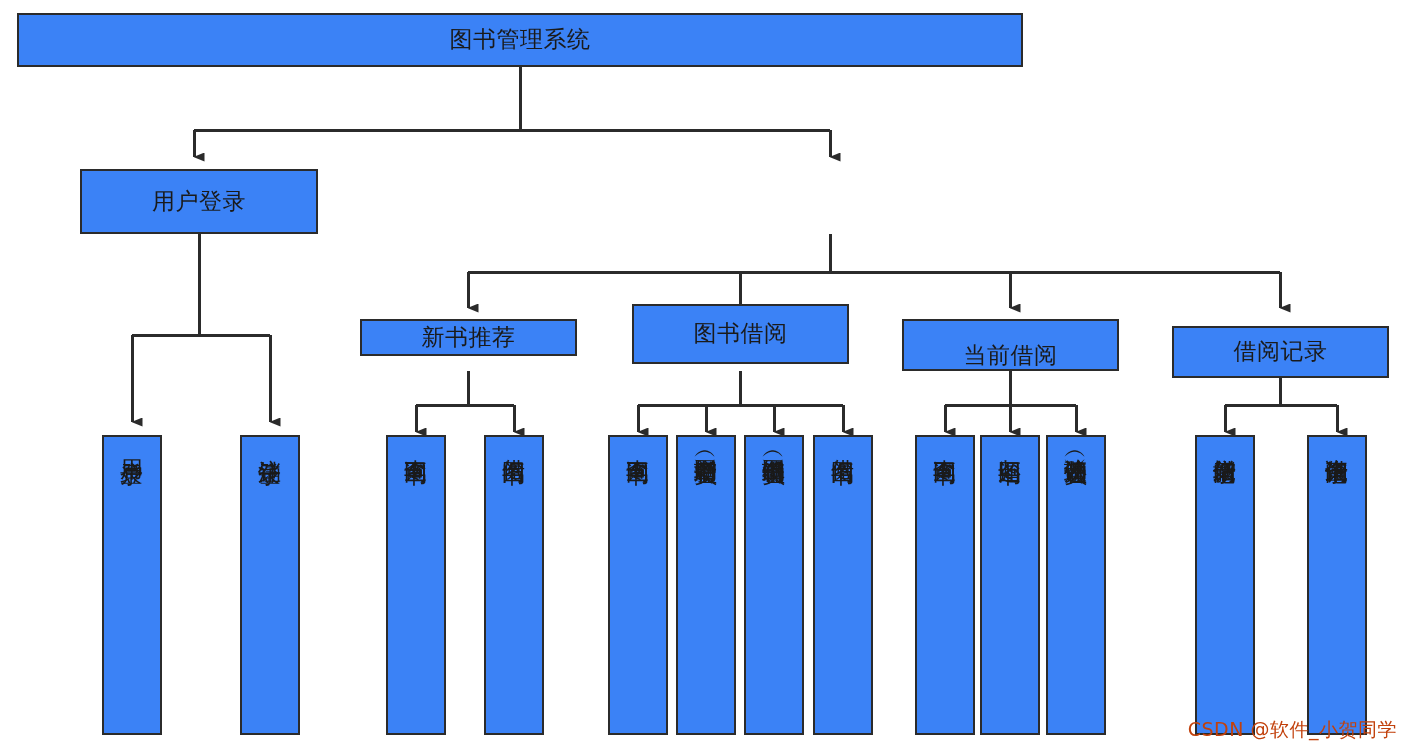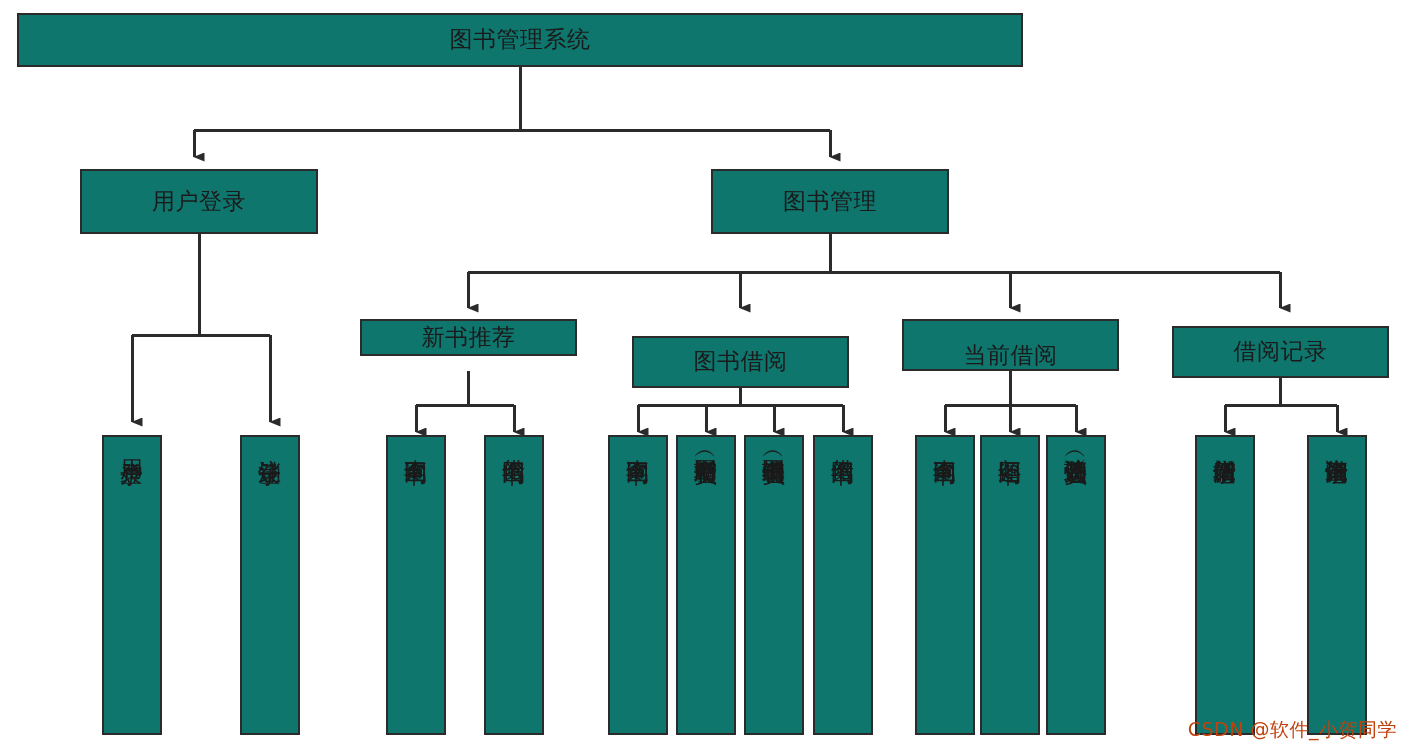--- a/index.html
+++ b/index.html
@@ -22,21 +22,21 @@
     position: absolute;
     left: 0;
     top: 0;
     width: 1405px;
     height: 747px;
   }
   .node {
     position: absolute;
     box-sizing: border-box;
     border: 2px solid #2b2b2b;
-    background: #0f766e;
+    background: #3b82f6;
     display: flex;
     align-items: center;
     justify-content: center;
     color: #1a1a1a;
   }
   .node-label {
     display: block;
     text-align: center;
     line-height: 1.18;
     color: #1a1a1a;
@@ -132,28 +132,25 @@
     </g>
   </svg>
 
   <div class="node root horiz" style="left:17px; top:13px; width:1006px; height:54px;">
     <span class="node-label">图书管理系统</span>
   </div>
 
   <div class="node horiz" style="left:80px; top:169px; width:238px; height:65px;">
     <span class="node-label">用户登录</span>
   </div>
-  <div class="node horiz" style="left:711px; top:169px; width:238px; height:65px;">
-    <span class="node-label">图书管理</span>
-  </div>
 
   <div class="node horiz" style="left:360px; top:319px; width:217px; height:37px;">
     <span class="node-label">新书推荐</span>
   </div>
-  <div class="node horiz" style="left:632px; top:336px; width:217px; height:52px;align-items:center;">
+  <div class="node horiz" style="left:632px; top:304px; width:217px; height:60px;align-items:center;">
     <span class="node-label">图书借阅</span>
   </div>
   <div class="node horiz" style="left:902px; top:319px; width:217px; height:52px;align-items:flex-end;">
     <span class="node-label">当前借阅</span>
   </div>
   <div class="node horiz" style="left:1172px; top:326px; width:217px; height:52px;">
     <span class="node-label">借阅记录</span>
   </div>
 
   <div class="node vert" style="left:102px; top:435px; width:60px; height:300px;">

